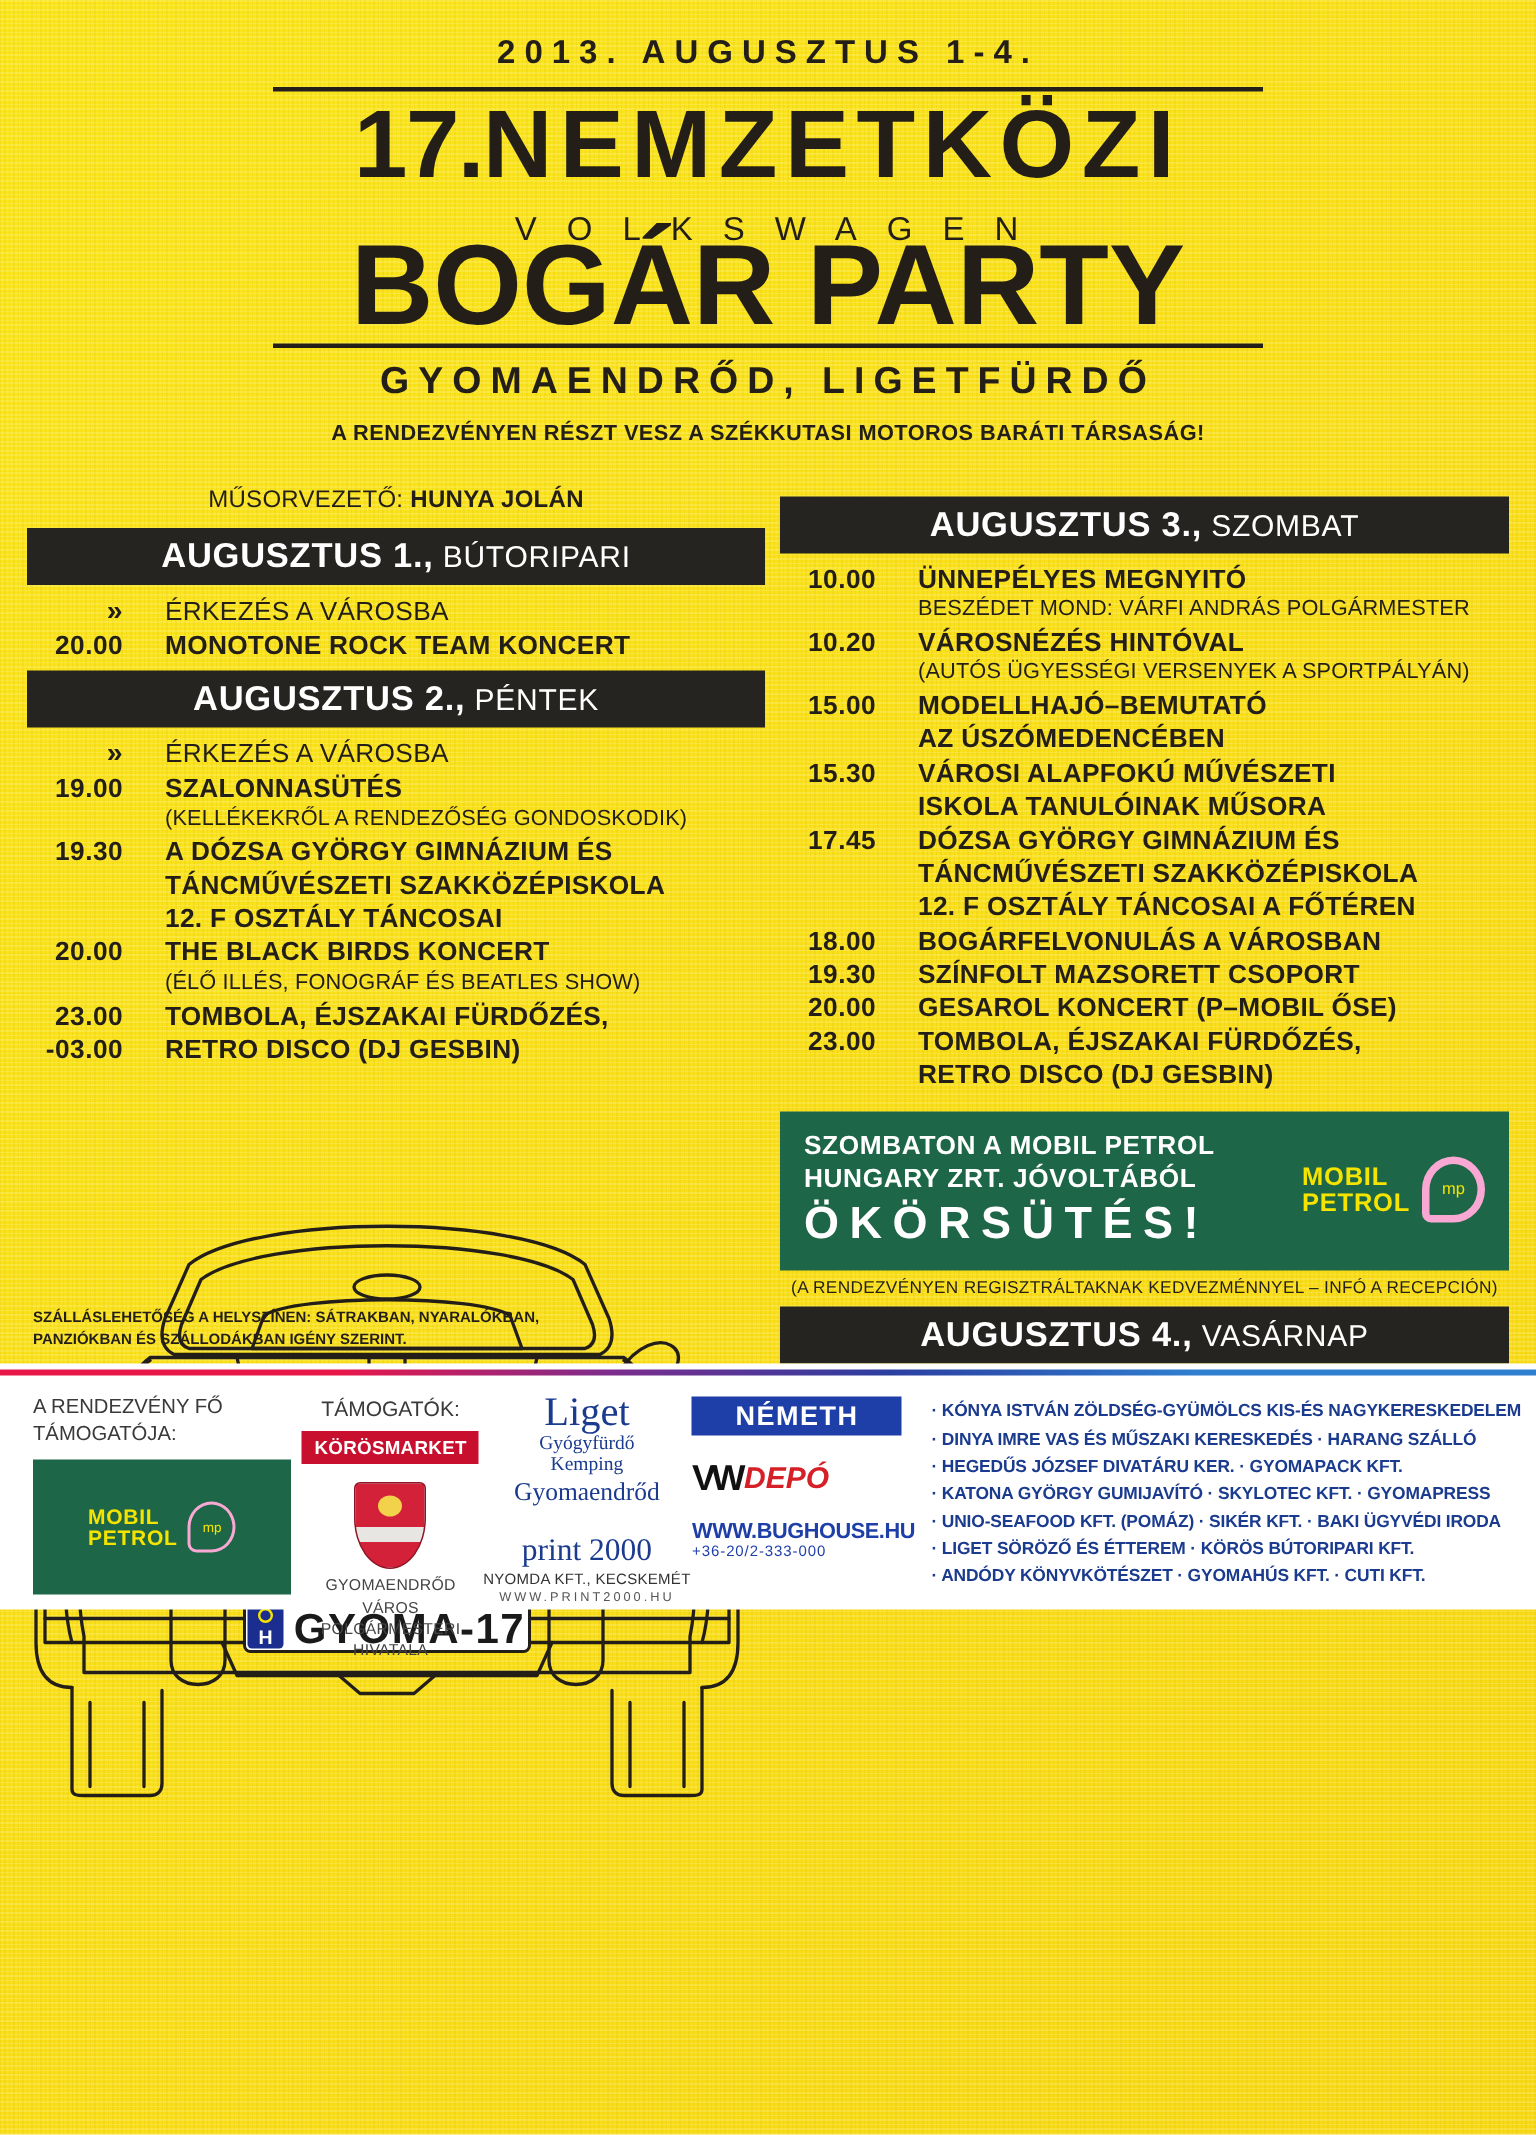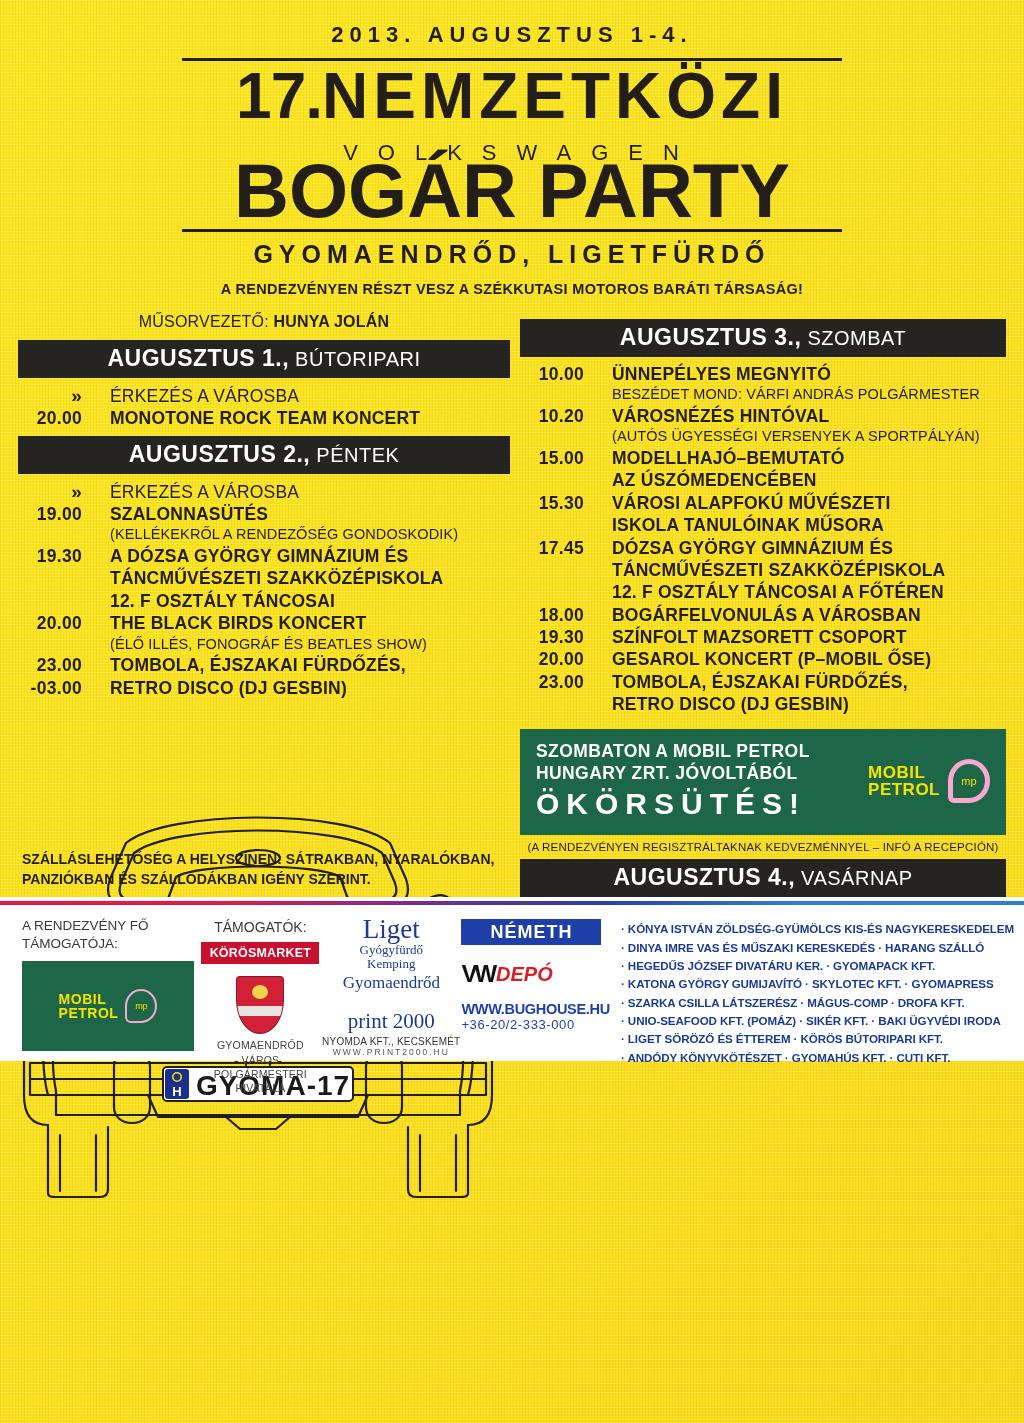--- a/index.html
+++ b/index.html
@@ -57,21 +57,21 @@
   .place {
     font-size: 25px; font-weight: bold; letter-spacing: 6px;
     color: #231f18; margin-top: 8px;
   }
   .subline {
     font-size: 14.5px; font-weight: bold; letter-spacing: .3px;
     color: #231f18; margin-top: 12px;
   }
 
   
-  .cols { display: flex; margin-top: 16px; padding: 0 18px; }
+  .cols { display: flex; margin-top: 28px; padding: 0 18px; }
   .col-left  { width: 502px; padding-right: 10px; }
   .col-right { width: 486px; }
 
   .host {
     text-align: center; font-size: 16px; color: #231f18;
     margin-bottom: 9px; letter-spacing: .2px;
   }
   .host b { font-weight: bold; }
 
   .daybar {
@@ -128,21 +128,21 @@
 
   
   .info { text-align: right; margin-top: 26px; color: #231f18; }
   .info .i1 { font-size: 14px; font-weight: bold; letter-spacing: 1px; }
   .info .i2 { font-size: 19px; margin-top: 3px; }
   .info .i2 b { font-weight: bold; }
   .info .i3 { font-size: 22px; font-weight: bold; margin-top: 1px; }
 
   .lodging {
     position: absolute; left: 22px; bottom: 172px; z-index: 3;
-    font-size: 14px; font-weight: bold; color: #231f18; line-height: 1.45;
+    font-size: 10px; font-weight: bold; color: #231f18; line-height: 1.45;
   }
 
   
   .beetle { position: absolute; left: 8px; top: 795px; width: 500px; height: 405px; z-index: 2; }
 
   
   .sponsors {
     position: absolute; left: 0; bottom: 0; width: 1024px; height: 164px;
     background: #ffffff; z-index: 4;
     border-top: 4px solid transparent;
@@ -197,21 +197,21 @@
     display: flex; align-items: center; justify-content: center;
   }
   .vwdepo {
     margin-top: 10px; width: 145px; height: 38px;
     display: flex; align-items: center; gap: 2px;
   }
   .vwdepo .vw { font-size: 24px; font-weight: bold; color: #111; letter-spacing: -3px; }
   .vwdepo .dp { font-size: 20px; font-weight: bold; color: #d62027; font-style: italic; }
   .bughouse { margin-top: 8px; }
   .bughouse .u1 { font-size: 14.5px; font-weight: bold; color: #1f3fa8; letter-spacing: -.3px; }
-  .bughouse .u2 { font-size: 13px; color: #1f3fa8; letter-spacing: .6px; }
+  .bughouse .u2 { font-size: 10px; color: #1f3fa8; letter-spacing: .6px; }
 
   .sp-list { flex: 1; padding-left: 10px; padding-top: 3px; }
   .sp-list li {
     list-style: none; font-size: 11.6px; font-weight: bold;
     color: #1b3b8f; line-height: 1.58; letter-spacing: -.1px;
     white-space: nowrap;
   }
   .sp-list li::before { content: "·  "; }
 </style>
 </head>
@@ -535,21 +535,20 @@
             <div class="u1">WWW.BUGHOUSE.HU</div>
             <div class="u2">+36-20/2-333-000</div>
           </div>
         </div>
 
         <ul class="sp-list" id="sponsor-list">
             <li>KÓNYA ISTVÁN ZÖLDSÉG-GYÜMÖLCS KIS-ÉS NAGYKERESKEDELEM</li>
             <li>DINYA IMRE VAS ÉS MŰSZAKI KERESKEDÉS · HARANG SZÁLLÓ</li>
             <li>HEGEDŰS JÓZSEF DIVATÁRU KER. · GYOMAPACK KFT.</li>
             <li>KATONA GYÖRGY GUMIJAVÍTÓ · SKYLOTEC KFT. · GYOMAPRESS</li>
-            <li>SZARKA CSILLA LÁTSZERÉSZ · MÁGUS-COMP · DROFA KFT.</li>
             <li>UNIO-SEAFOOD KFT. (POMÁZ) · SIKÉR KFT. · BAKI ÜGYVÉDI IRODA</li>
             <li>LIGET SÖRÖZŐ ÉS ÉTTEREM · KÖRÖS BÚTORIPARI KFT.</li>
             <li>ANDÓDY KÖNYVKÖTÉSZET · GYOMAHÚS KFT. · CUTI KFT.</li>
           </ul>
       </div>
     </div>
 
   </div>
 </div>
 

